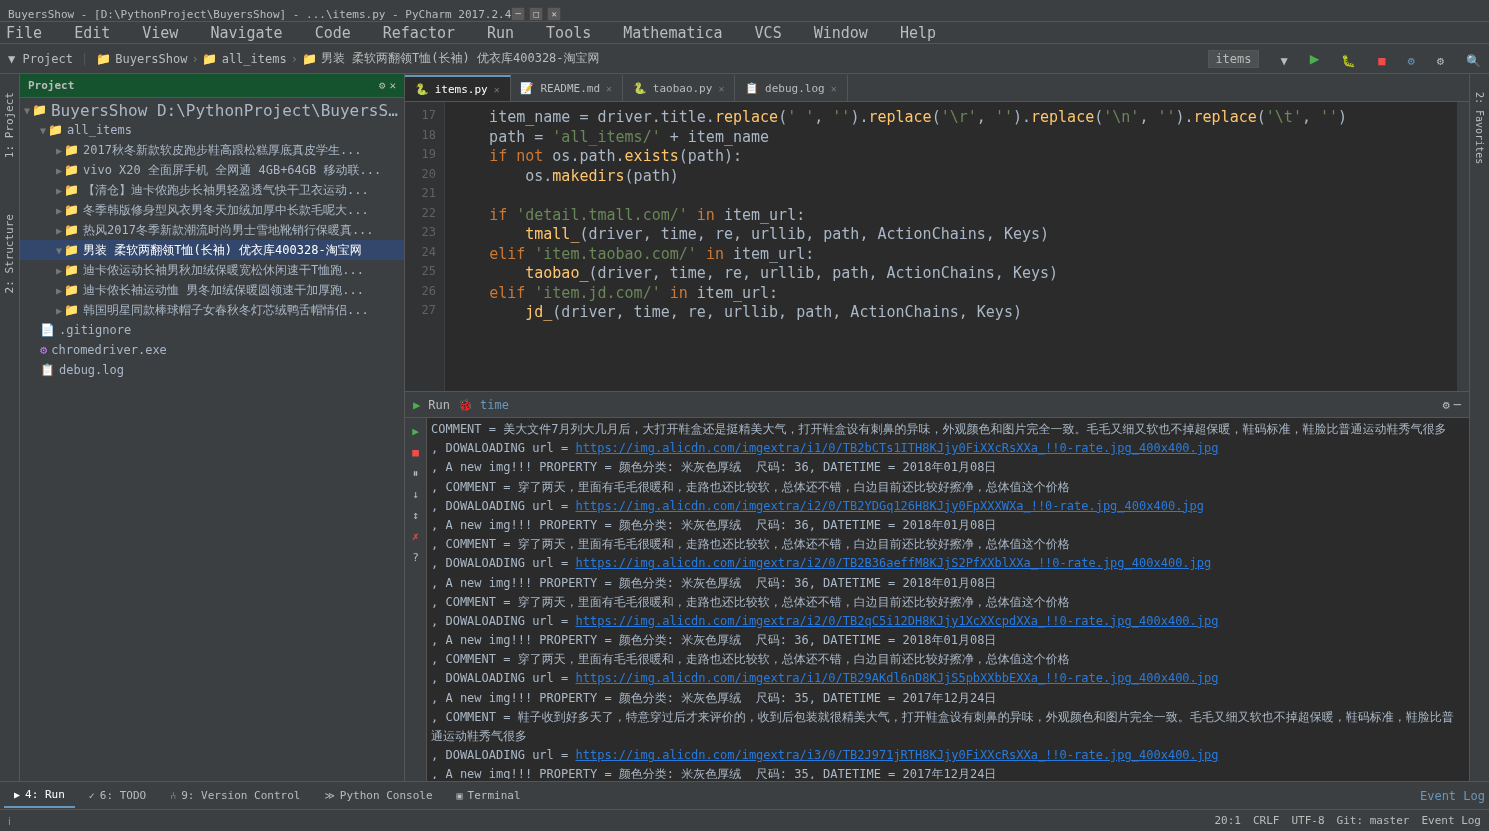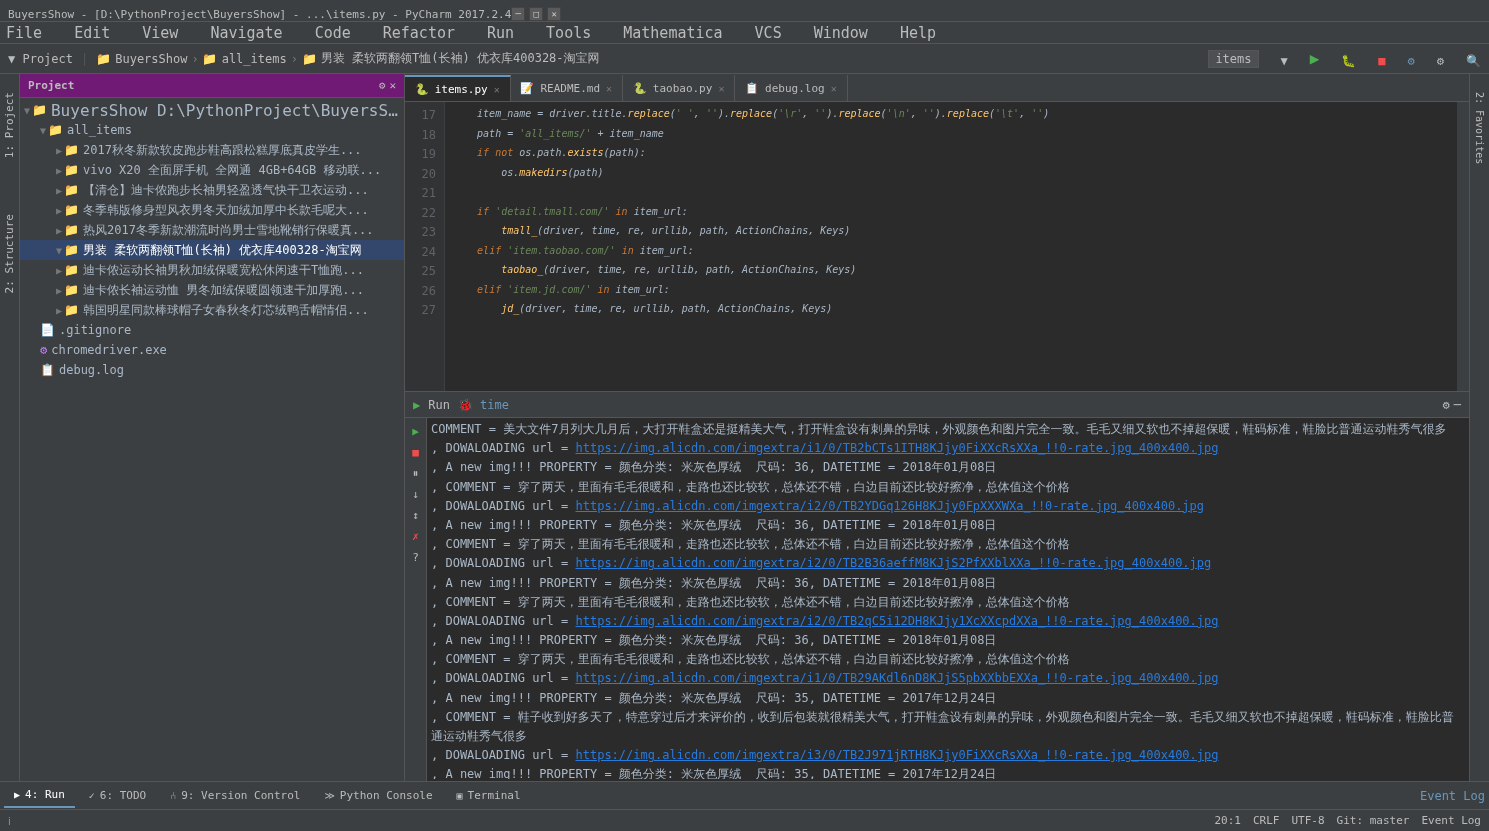--- a/index.html
+++ b/index.html
@@ -91,21 +91,21 @@
     .project-panel {
       width: 385px;
       background: #3c3f41;
       border-right: 1px solid #555;
       display: flex;
       flex-direction: column;
       flex-shrink: 0;
     }
     .panel-header {
       height: 24px;
-      background: #701a75;
+      background: #14532d;
       border-bottom: 1px solid #555;
       display: flex;
       align-items: center;
       padding: 0 8px;
       gap: 6px;
       font-size: 11px;
       color: #bbbbbb;
     }
     .panel-header-title { font-weight: bold; }
     .panel-header-controls { margin-left: auto; display: flex; gap: 4px; }
@@ -186,23 +186,22 @@
       user-select: none;
       flex-shrink: 0;
       overflow: hidden;
     }
     .line-numbers div { height: 19.5px; font-size: 12px; }
     .code-content {
       flex: 1;
       overflow: auto;
       padding: 4px 8px;
       white-space: pre;
-      font-size: 10px;
+      font-size: 15px;
       line-height: 1.5;
-      font-style: italic;
     }
     .code-line { height: 19.5px; }
     .kw { color: #cc7832; }
     .str { color: #6a8759; }
     .fn { color: #ffc66d; }
 
     
     .run-panel {
       height: 390px;
       background: #2b2b2b;

